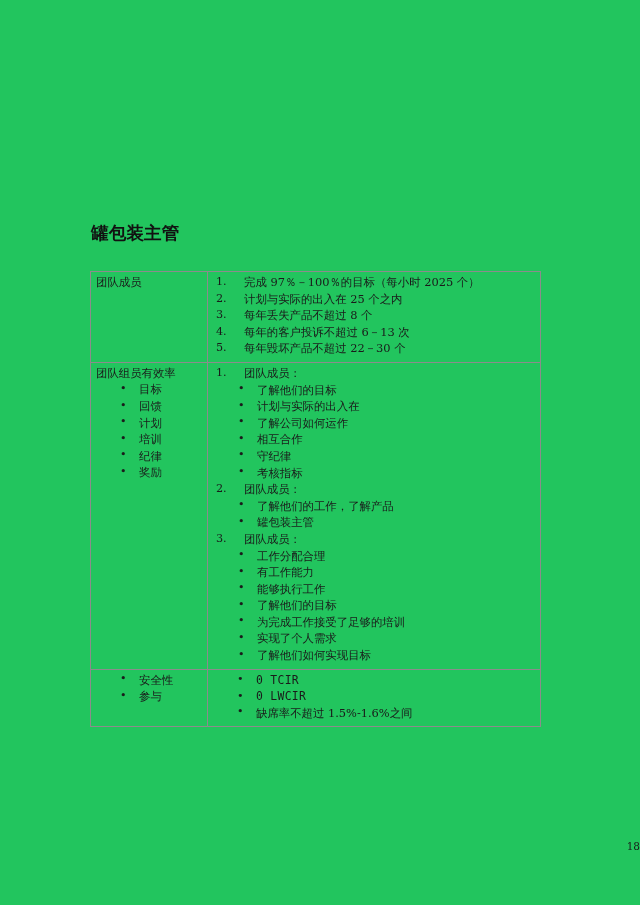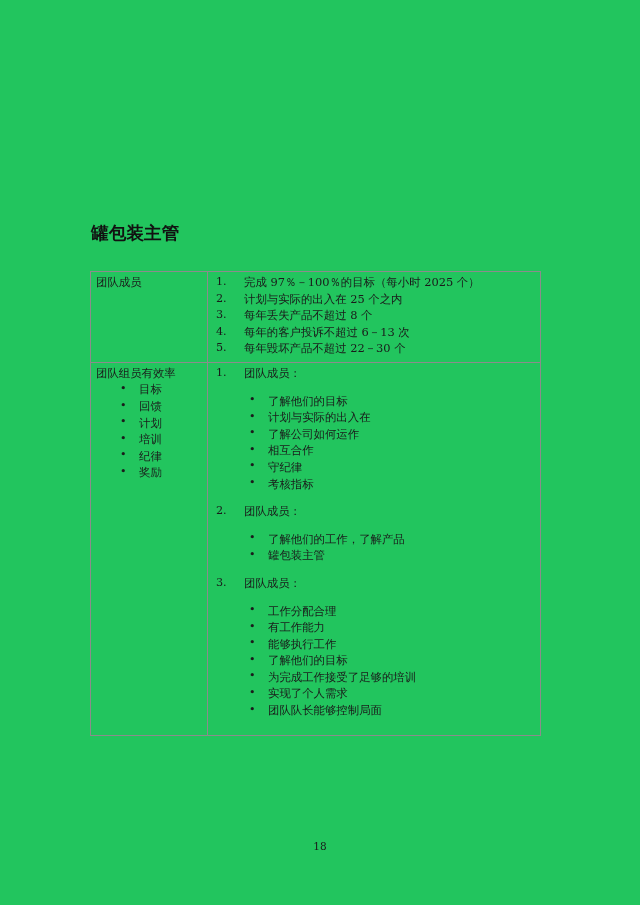--- a/index.html
+++ b/index.html
@@ -97,21 +97,21 @@
   }
   .nlist > li > .num {
     position: absolute;
     left: 3px;
     top: 0;
     font-size: 11.2px;
   }
 
   
   .sub-bullets {
-    margin: 11px;
+    margin: 0;
     padding: 0;
     list-style: none;
   }
   .sub-bullets > li {
     position: relative;
     padding-left: 44px;
     font-size: 11.4px;
     line-height: 16.6px;
     white-space: nowrap;
   }
@@ -140,21 +140,21 @@
     font-size: 10.4px;
     letter-spacing: 0.3px;
   }
 
   
   .page-number {
     position: absolute;
     left: 0;
     top: 840px;
     width: 640px;
-    text-align: center;
+    text-align: right;
     font-family: "DejaVu Serif", "Liberation Serif", serif;
     font-size: 10.5px;
     color: #1a1a1a;
   }
 </style>
 </head>
 <body>
 
 <div class="page">
 
@@ -246,27 +246,46 @@
                 <span class="num">3.</span>
                 <span>团队成员：</span>
               </li>
               <ul class="sub-bullets">
                 <li>工作分配合理</li>
                 <li>有工作能力</li>
                 <li>能够执行工作</li>
                 <li>了解他们的目标</li>
                 <li>为完成工作接受了足够的培训</li>
                 <li>实现了个人需求</li>
-                <li>团队队长能够控制局面</li>
+                <li>了解他们如何实现目标</li>
               </ul>
 
             </ol>
           </div>
         </td>
       </tr>
 
+      <tr>
+        <td>
+          <div class="cell-pad">
+            <ul class="blist left-bullets">
+              <li>安全性</li>
+              <li>参与</li>
+            </ul>
+          </div>
+        </td>
+        <td>
+          <div class="cell-pad">
+            <ul class="blist right-bullets">
+              <li class="mono">0 TCIR</li>
+              <li class="mono">0 LWCIR</li>
+              <li>缺席率不超过 1.5%-1.6%之间</li>
+            </ul>
+          </div>
+        </td>
+      </tr>
 
     </tbody>
   </table>
 
   <div class="page-number">18</div>
 
 </div>
 
 </body></html>

